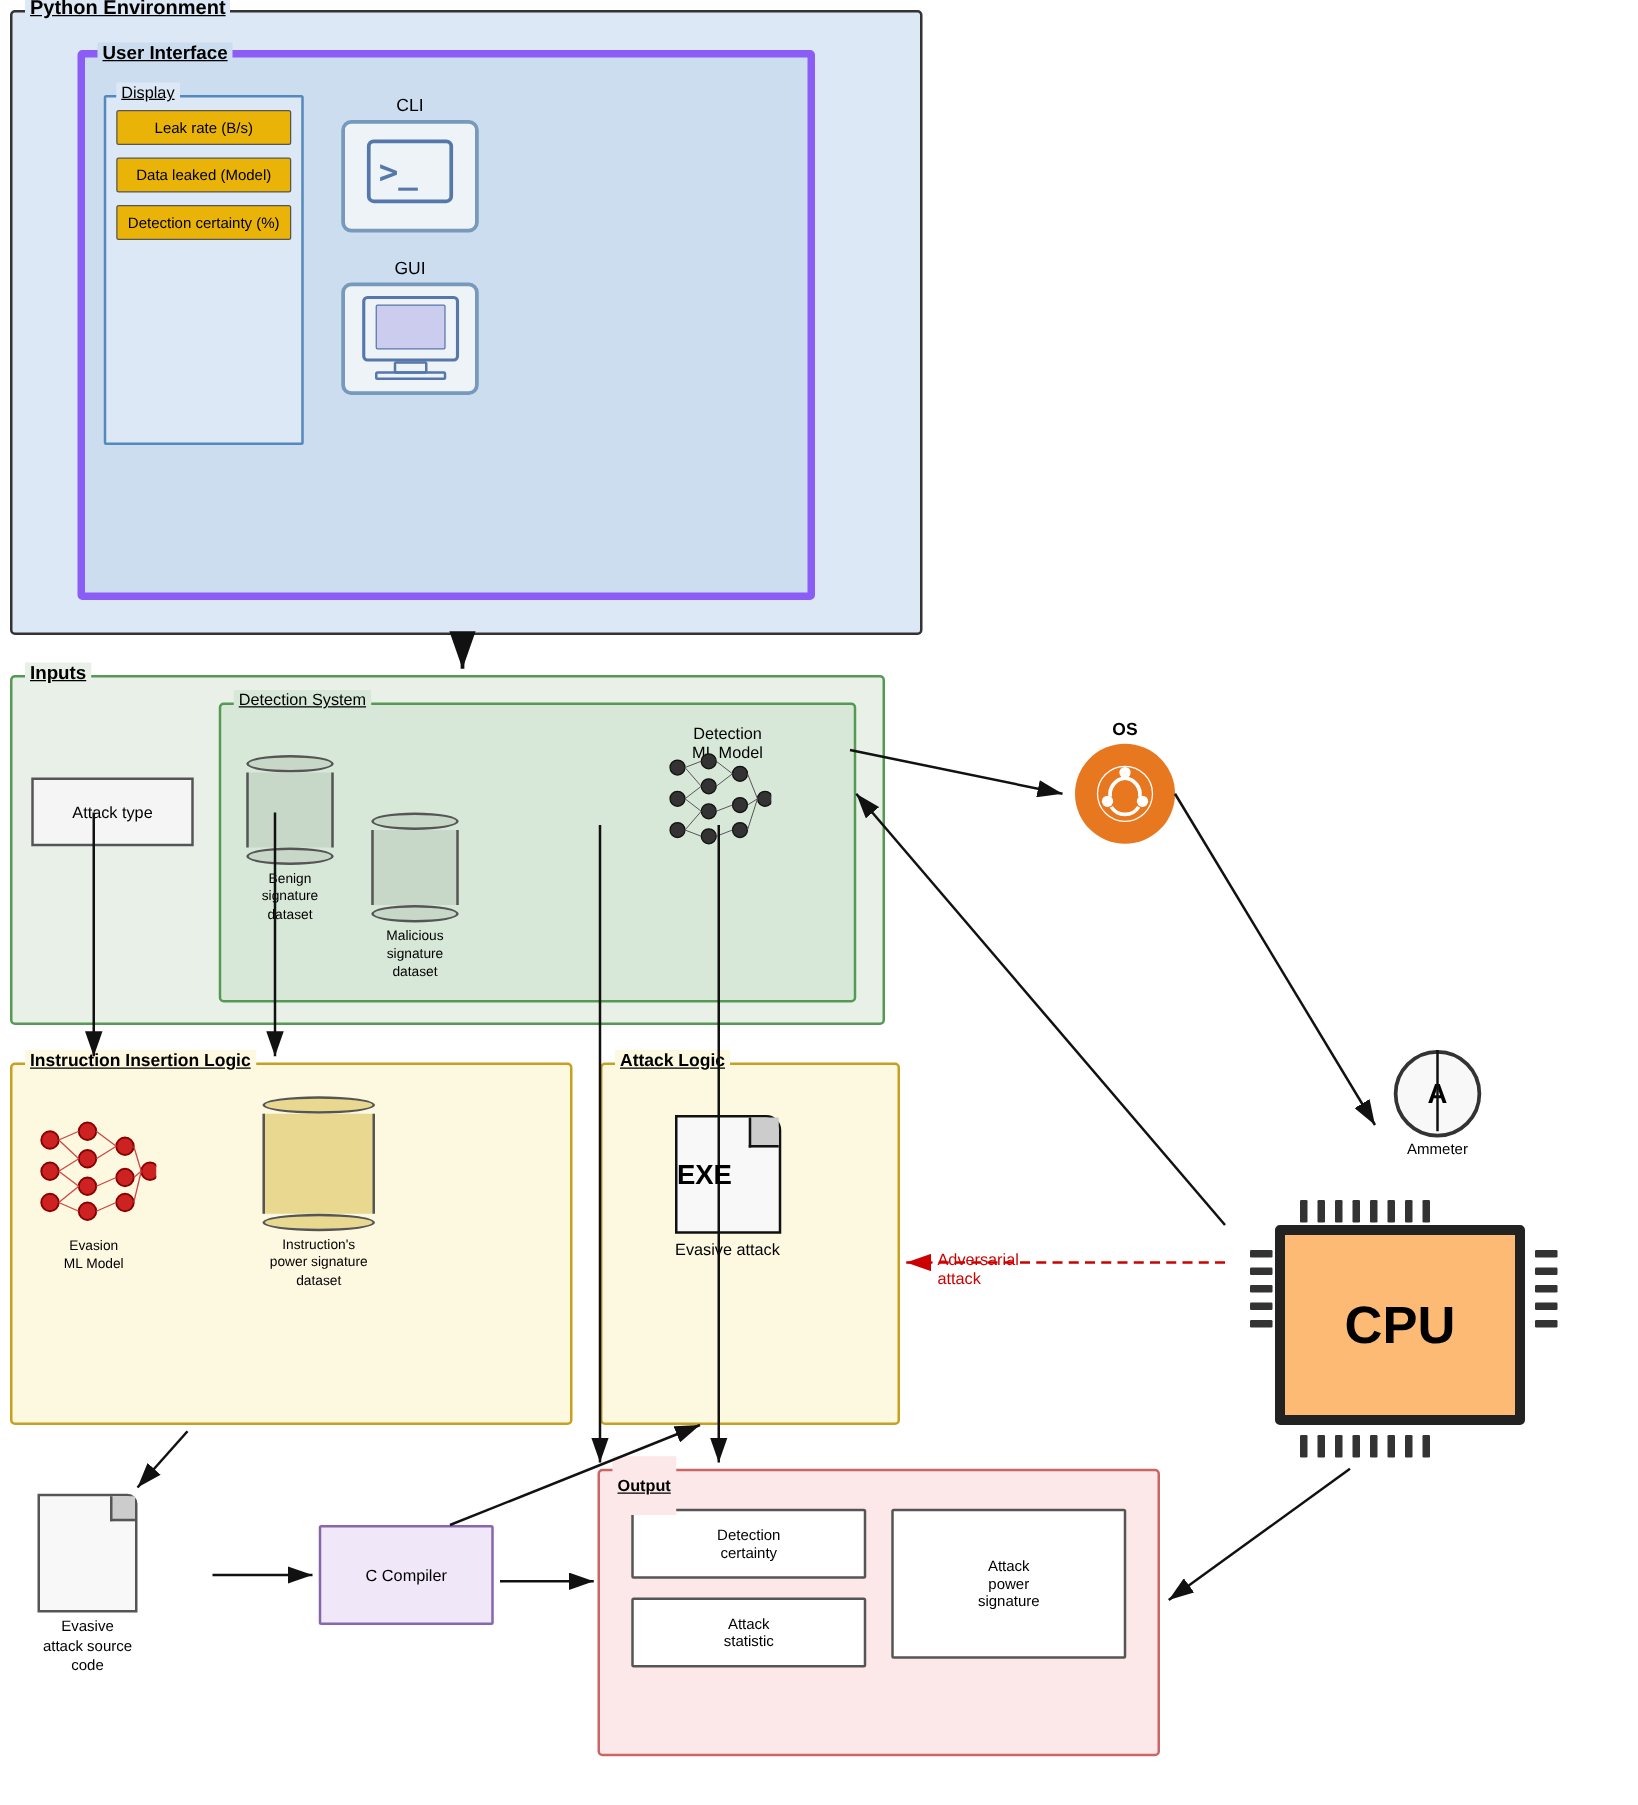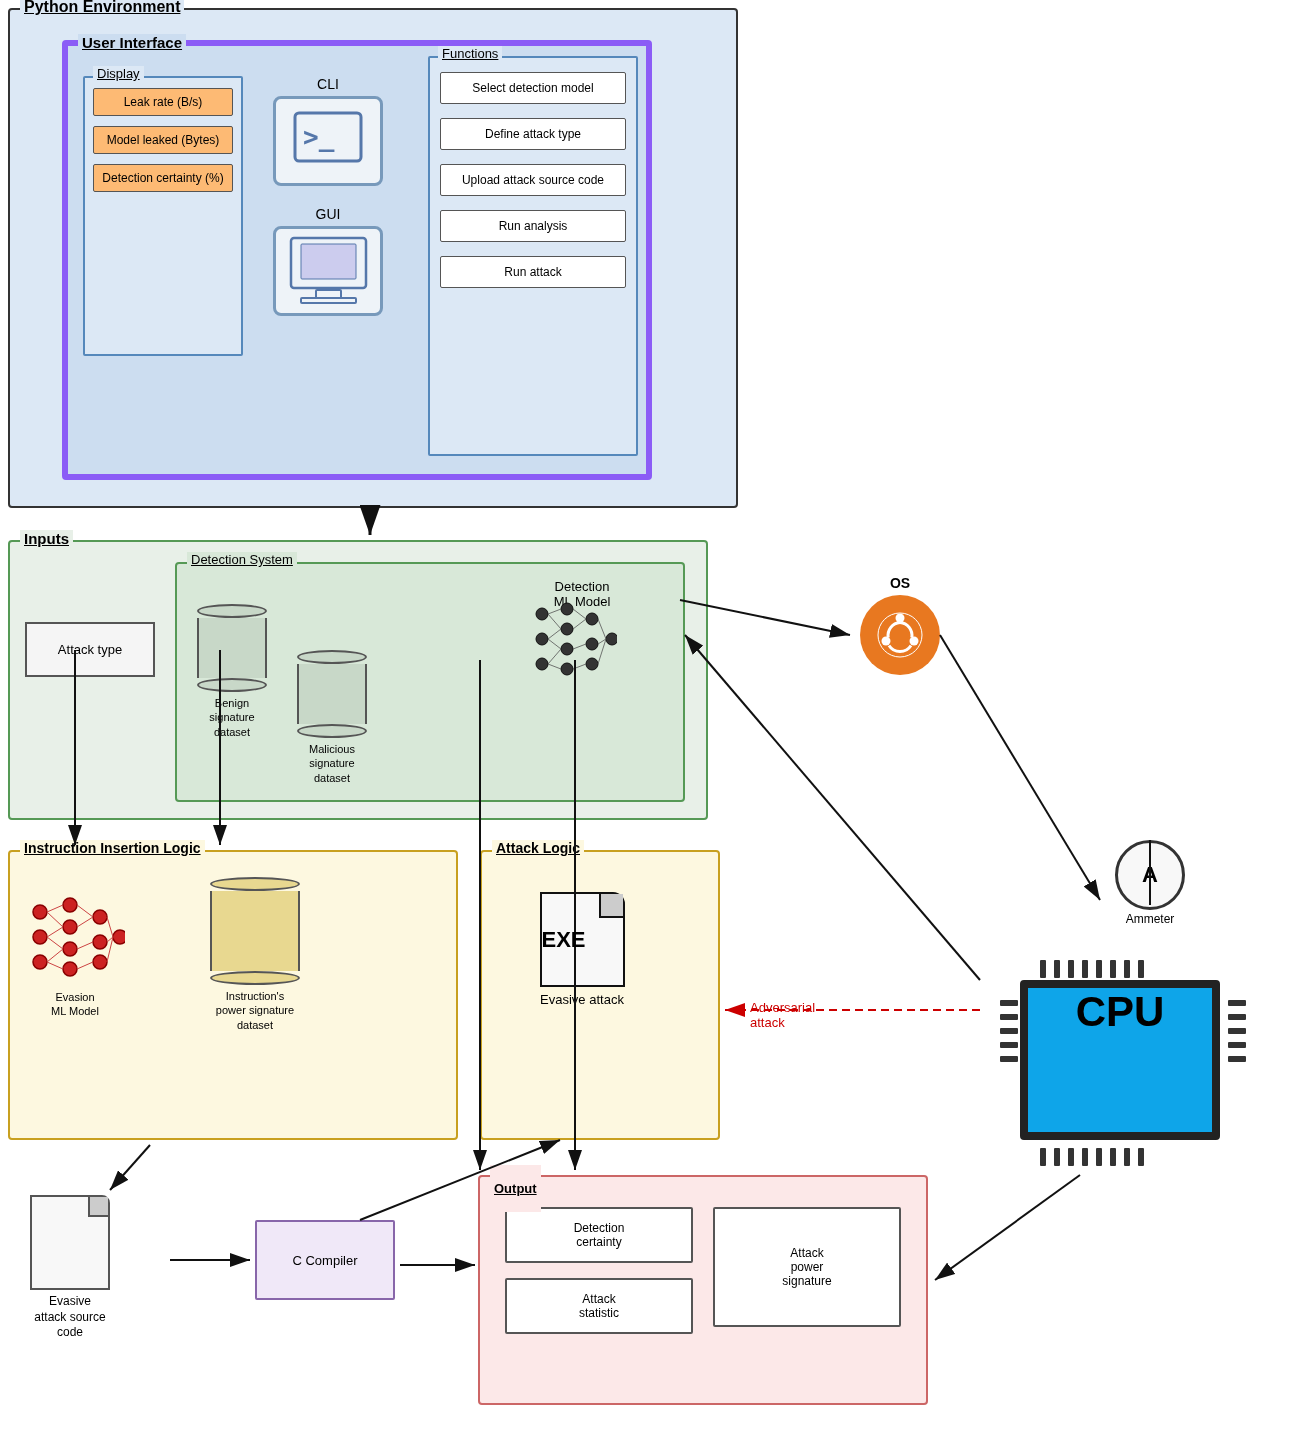--- a/index.html
+++ b/index.html
@@ -69,21 +69,21 @@
       position: absolute;
       left: 8px; top: -12px;
       background: #dce8f5;
       padding: 0 4px;
       font-size: 13px;
       text-decoration: underline;
     }
     .display-item {
       margin: 10px 8px 0 8px;
       border: 1.5px solid #555;
-      background: #fdba74;
+      background: #eab308;
       text-align: center;
       padding: 6px 4px;
       font-size: 12px;
       border-radius: 2px;
     }
 
     
     .cli-gui-area {
       position: absolute;
       left: 190px; top: 30px;
@@ -418,22 +418,23 @@
     .cpu-area {
       position: absolute;
       left: 980px; top: 900px;
       width: 280px; height: 260px;
     }
     .cpu-chip {
       position: absolute;
       left: 40px; top: 80px;
       width: 200px; height: 160px;
       border: 8px solid #222;
-      background: #0ea5e9;
-      display: flex;
+      background: #fdba74;
+      display: flex;
+      align-items: center;
       justify-content: center;
       font-size: 42px;
       font-weight: bold;
       border-radius: 4px;
     }
     
     .cpu-pins-top, .cpu-pins-bot, .cpu-pins-left, .cpu-pins-right {
       position: absolute;
       display: flex;
     }
@@ -525,21 +526,21 @@
 
   <div class="python-env">
     <span class="python-env-label">Python Environment</span>
 
     <div class="ui-box">
       <span class="ui-box-label">User Interface</span>
 
       <div class="display-box">
         <span class="display-box-label">Display</span>
         <div class="display-item">Leak rate (B/s)</div>
-        <div class="display-item">Model leaked (Bytes)</div>
+        <div class="display-item">Data leaked (Model)</div>
         <div class="display-item">Detection certainty (%)</div>
       </div>
 
       <div class="cli-gui-area">
         <div class="cli-label">CLI</div>
         <div class="cli-box">
           <svg width="70" height="60" viewBox="0 0 70 60">
             <rect x="2" y="2" width="66" height="48" rx="4" fill="none" stroke="#5577aa" stroke-width="3"></rect>
             <text x="10" y="35" font-size="26" fill="#5577aa" font-family="monospace">&gt;_</text>
           </svg>
@@ -548,28 +549,20 @@
         <div class="gui-box">
           <svg width="85" height="70" viewBox="0 0 85 70">
             <rect x="5" y="2" width="75" height="50" rx="3" fill="none" stroke="#5577aa" stroke-width="2.5"></rect>
             <rect x="15" y="8" width="55" height="35" rx="1" fill="#cce" stroke="#5577aa" stroke-width="1"></rect>
             <rect x="30" y="54" width="25" height="8" rx="1" fill="none" stroke="#5577aa" stroke-width="2"></rect>
             <rect x="15" y="62" width="55" height="5" rx="1" fill="none" stroke="#5577aa" stroke-width="2"></rect>
           </svg>
         </div>
       </div>
 
-      <div class="functions-box">
-        <span class="functions-box-label">Functions</span>
-        <div class="func-item">Select detection model</div>
-        <div class="func-item">Define attack type</div>
-        <div class="func-item">Upload attack source code</div>
-        <div class="func-item">Run analysis</div>
-        <div class="func-item">Run attack</div>
-      </div>
     </div>
   </div>
 
   <div class="inputs-box">
     <span class="inputs-box-label">Inputs</span>
 
     <div class="attack-type-box">
       <span>Attack type</span>
     </div>
 

